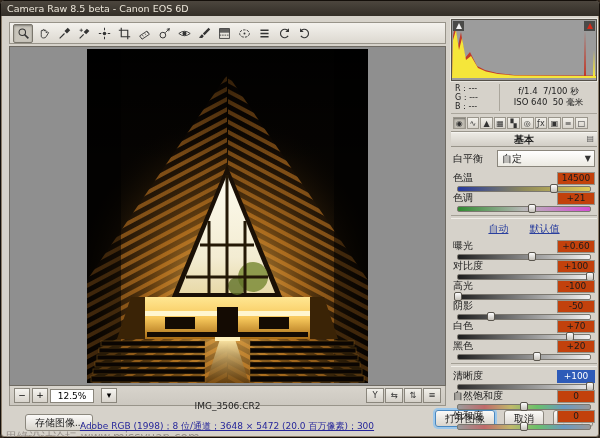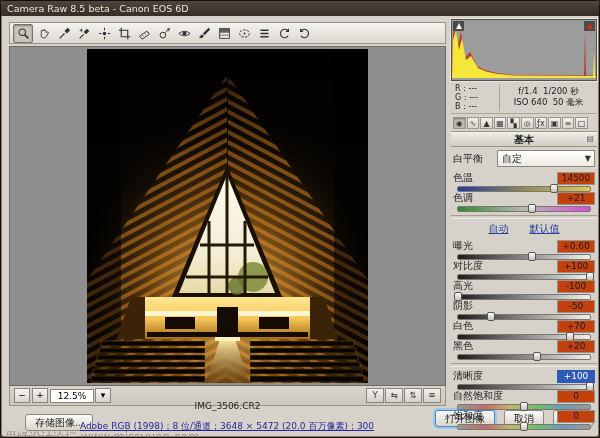--- a/index.html
+++ b/index.html
@@ -19,21 +19,21 @@
   .preview{position:absolute;left:8px;top:45px;width:437px;height:340px;background:#8f8f8f;
     border:1px solid #6e6a62;box-sizing:border-box;display:flex;align-items:center;justify-content:center;}
   .photo{display:block;}
   
   .zoombar{position:absolute;left:8px;top:385px;width:437px;height:20px;box-sizing:border-box;
     background:linear-gradient(#d8d4cc,#ccc8c0);border:1px solid #98948a;border-top:none;
     display:flex;align-items:center;padding:0 4px;}
   .zbtn{width:14px;height:13px;font-size:9px;line-height:12px;text-align:center;
     border:1px solid #8a867c;background:linear-gradient(#f6f4f0,#d8d4cc);margin-right:2px;z-index:1;}
   .zval{width:42px;height:12px;background:#fff;border:1px solid #8a867c;font-size:9px;
-    text-align:center;line-height:12px;margin-right:1px;z-index:1;}
+    text-align:center;line-height:12px;margin-right:7px;z-index:1;}
   .fname{position:absolute;left:0;right:0;text-align:center;font-size:9px;color:#222;margin-top:21px;}
   .viewbtns{margin-left:auto;display:flex;gap:1px;z-index:1;}
   .vbtn{width:16px;height:13px;font-size:8.5px;line-height:12px;text-align:center;
     border:1px solid #8a867c;background:linear-gradient(#f2f0ea,#d4d0c8);color:#333;}
   
   .btn{height:17px;padding:0 9px;font-size:10px;color:#1c1c1c;border-radius:3px;
     border:1px solid #8c887e;background:linear-gradient(#fbfaf8,#d9d5cd);line-height:15px;}
   .btn.primary{box-shadow:0 0 0 2px #9cc7ea;border-color:#4a88c0;}
   .savewrap{position:absolute;left:24px;top:410px;}
   .wfwrap{position:absolute;left:78px;top:413px;width:296px;text-align:center;}
@@ -307,21 +307,21 @@
         </div>
     </div>
 
     <div class="hinfo">
       <div class="rgbcol">
         <div><span>R：</span><span>---</span></div>
         <div><span>G：</span><span>---</span></div>
         <div><span>B：</span><span>---</span></div>
       </div>
       <div class="exifcol">
-        <div><span>f/1.4</span>&nbsp;&nbsp;<span>1/200 秒</span></div>
+        <div><span>f/1.4</span>&nbsp;&nbsp;<span>7/100 秒</span></div>
         <div><span>ISO 640</span>&nbsp;&nbsp;<span>50 毫米</span></div>
       </div>
     </div>
 
     <div class="ptabs">
         <div class="ptab sel">◉</div>
         <div class="ptab">∿</div>
         <div class="ptab">▲</div>
         <div class="ptab">▦</div>
         <div class="ptab">▚</div>

